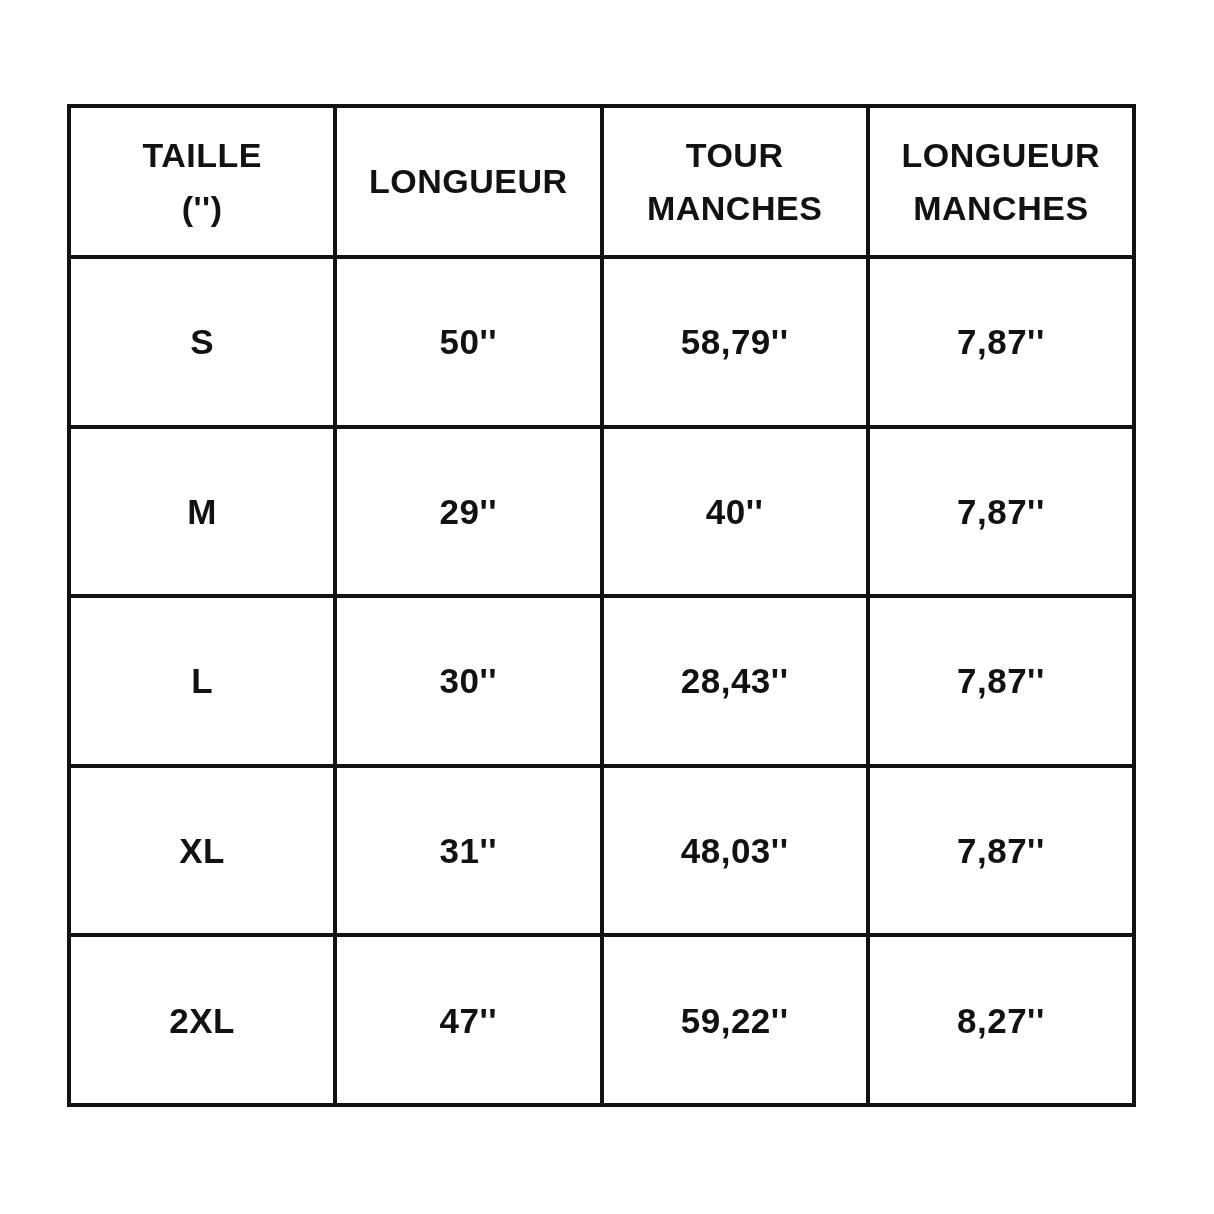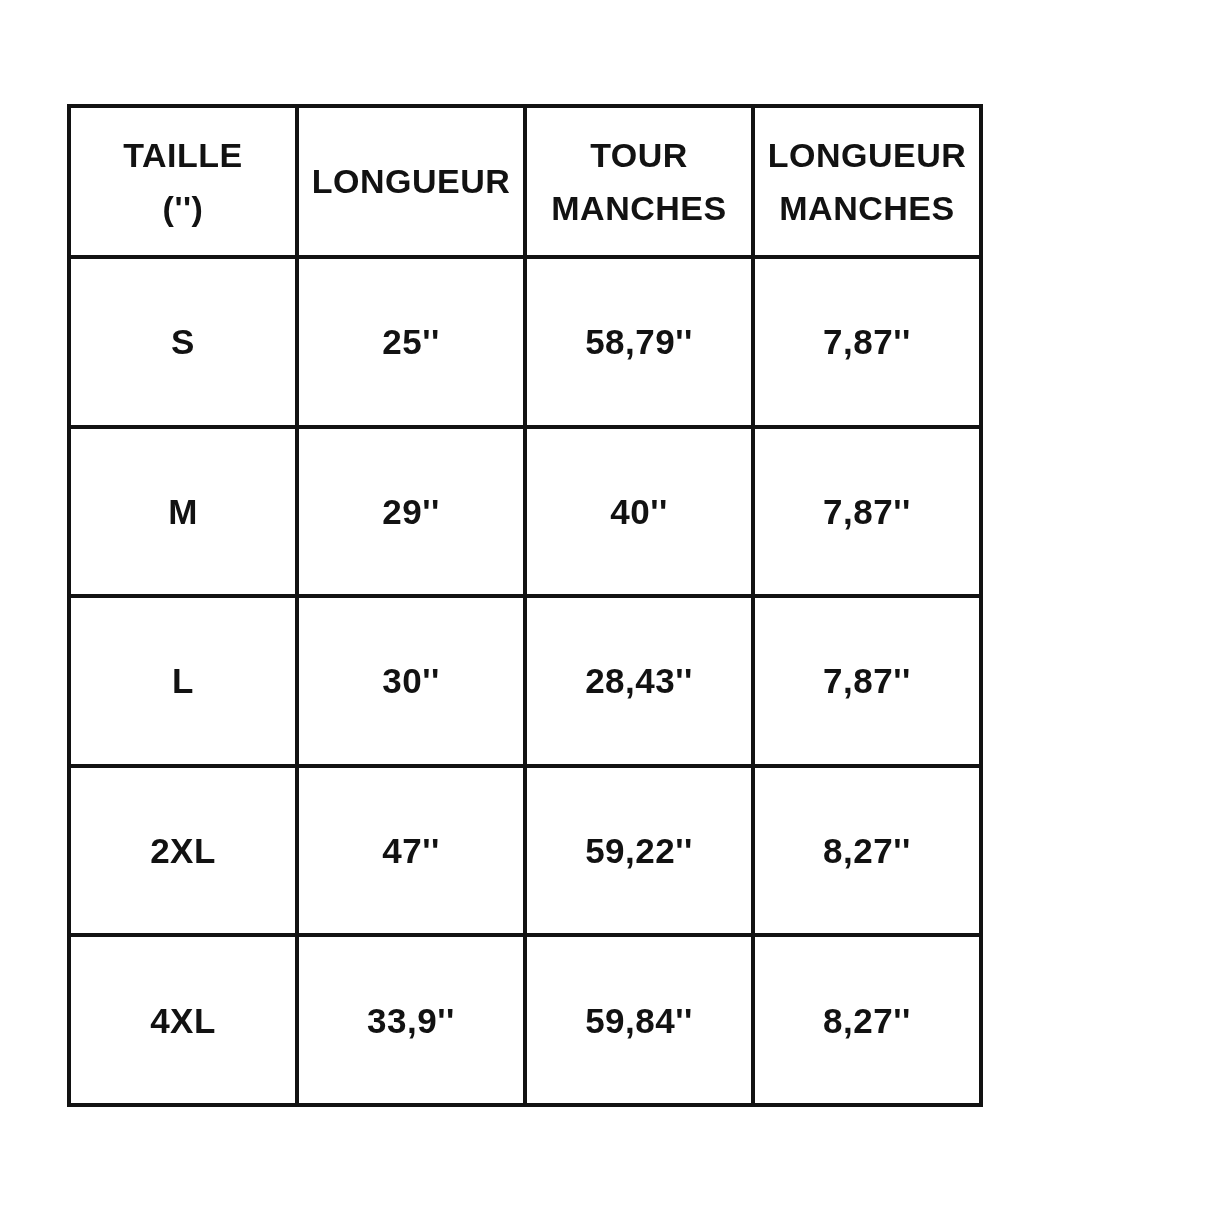--- a/index.html
+++ b/index.html
@@ -11,21 +11,21 @@
     height: 1214px;
     background: #ffffff;
     font-family: "Liberation Sans", sans-serif;
     position: relative;
     overflow: hidden;
   }
   .size-table {
     position: absolute;
     left: 67px;
     top: 104px;
-    width: 916px;
+    width: 1069px;
     height: 1003px;
     border-collapse: collapse;
     table-layout: fixed;
     background: #ffffff;
   }
   .size-table th,
   .size-table td {
     border: 4px solid #121212;
     text-align: center;
     vertical-align: middle;
@@ -61,42 +61,42 @@
       <th>LONGUEUR</th>
       <th>TOUR
 MANCHES</th>
       <th>LONGUEUR
 MANCHES</th>
     </tr>
   </thead>
   <tbody>
     <tr>
       <td>S</td>
-      <td>25''</td>
+      <td>50''</td>
       <td>58,79''</td>
       <td>7,87''</td>
     </tr>
     <tr>
       <td>M</td>
       <td>29''</td>
       <td>40''</td>
       <td>7,87''</td>
     </tr>
     <tr>
       <td>L</td>
       <td>30''</td>
       <td>28,43''</td>
       <td>7,87''</td>
     </tr>
     <tr>
+      <td>XL</td>
+      <td>31''</td>
+      <td>48,03''</td>
+      <td>7,87''</td>
+    </tr>
+    <tr>
       <td>2XL</td>
       <td>47''</td>
       <td>59,22''</td>
-      <td>8,27''</td>
-    </tr>
-    <tr>
-      <td>4XL</td>
-      <td>33,9''</td>
-      <td>59,84''</td>
       <td>8,27''</td>
     </tr>
   </tbody>
 </table>
 
 </body></html>

